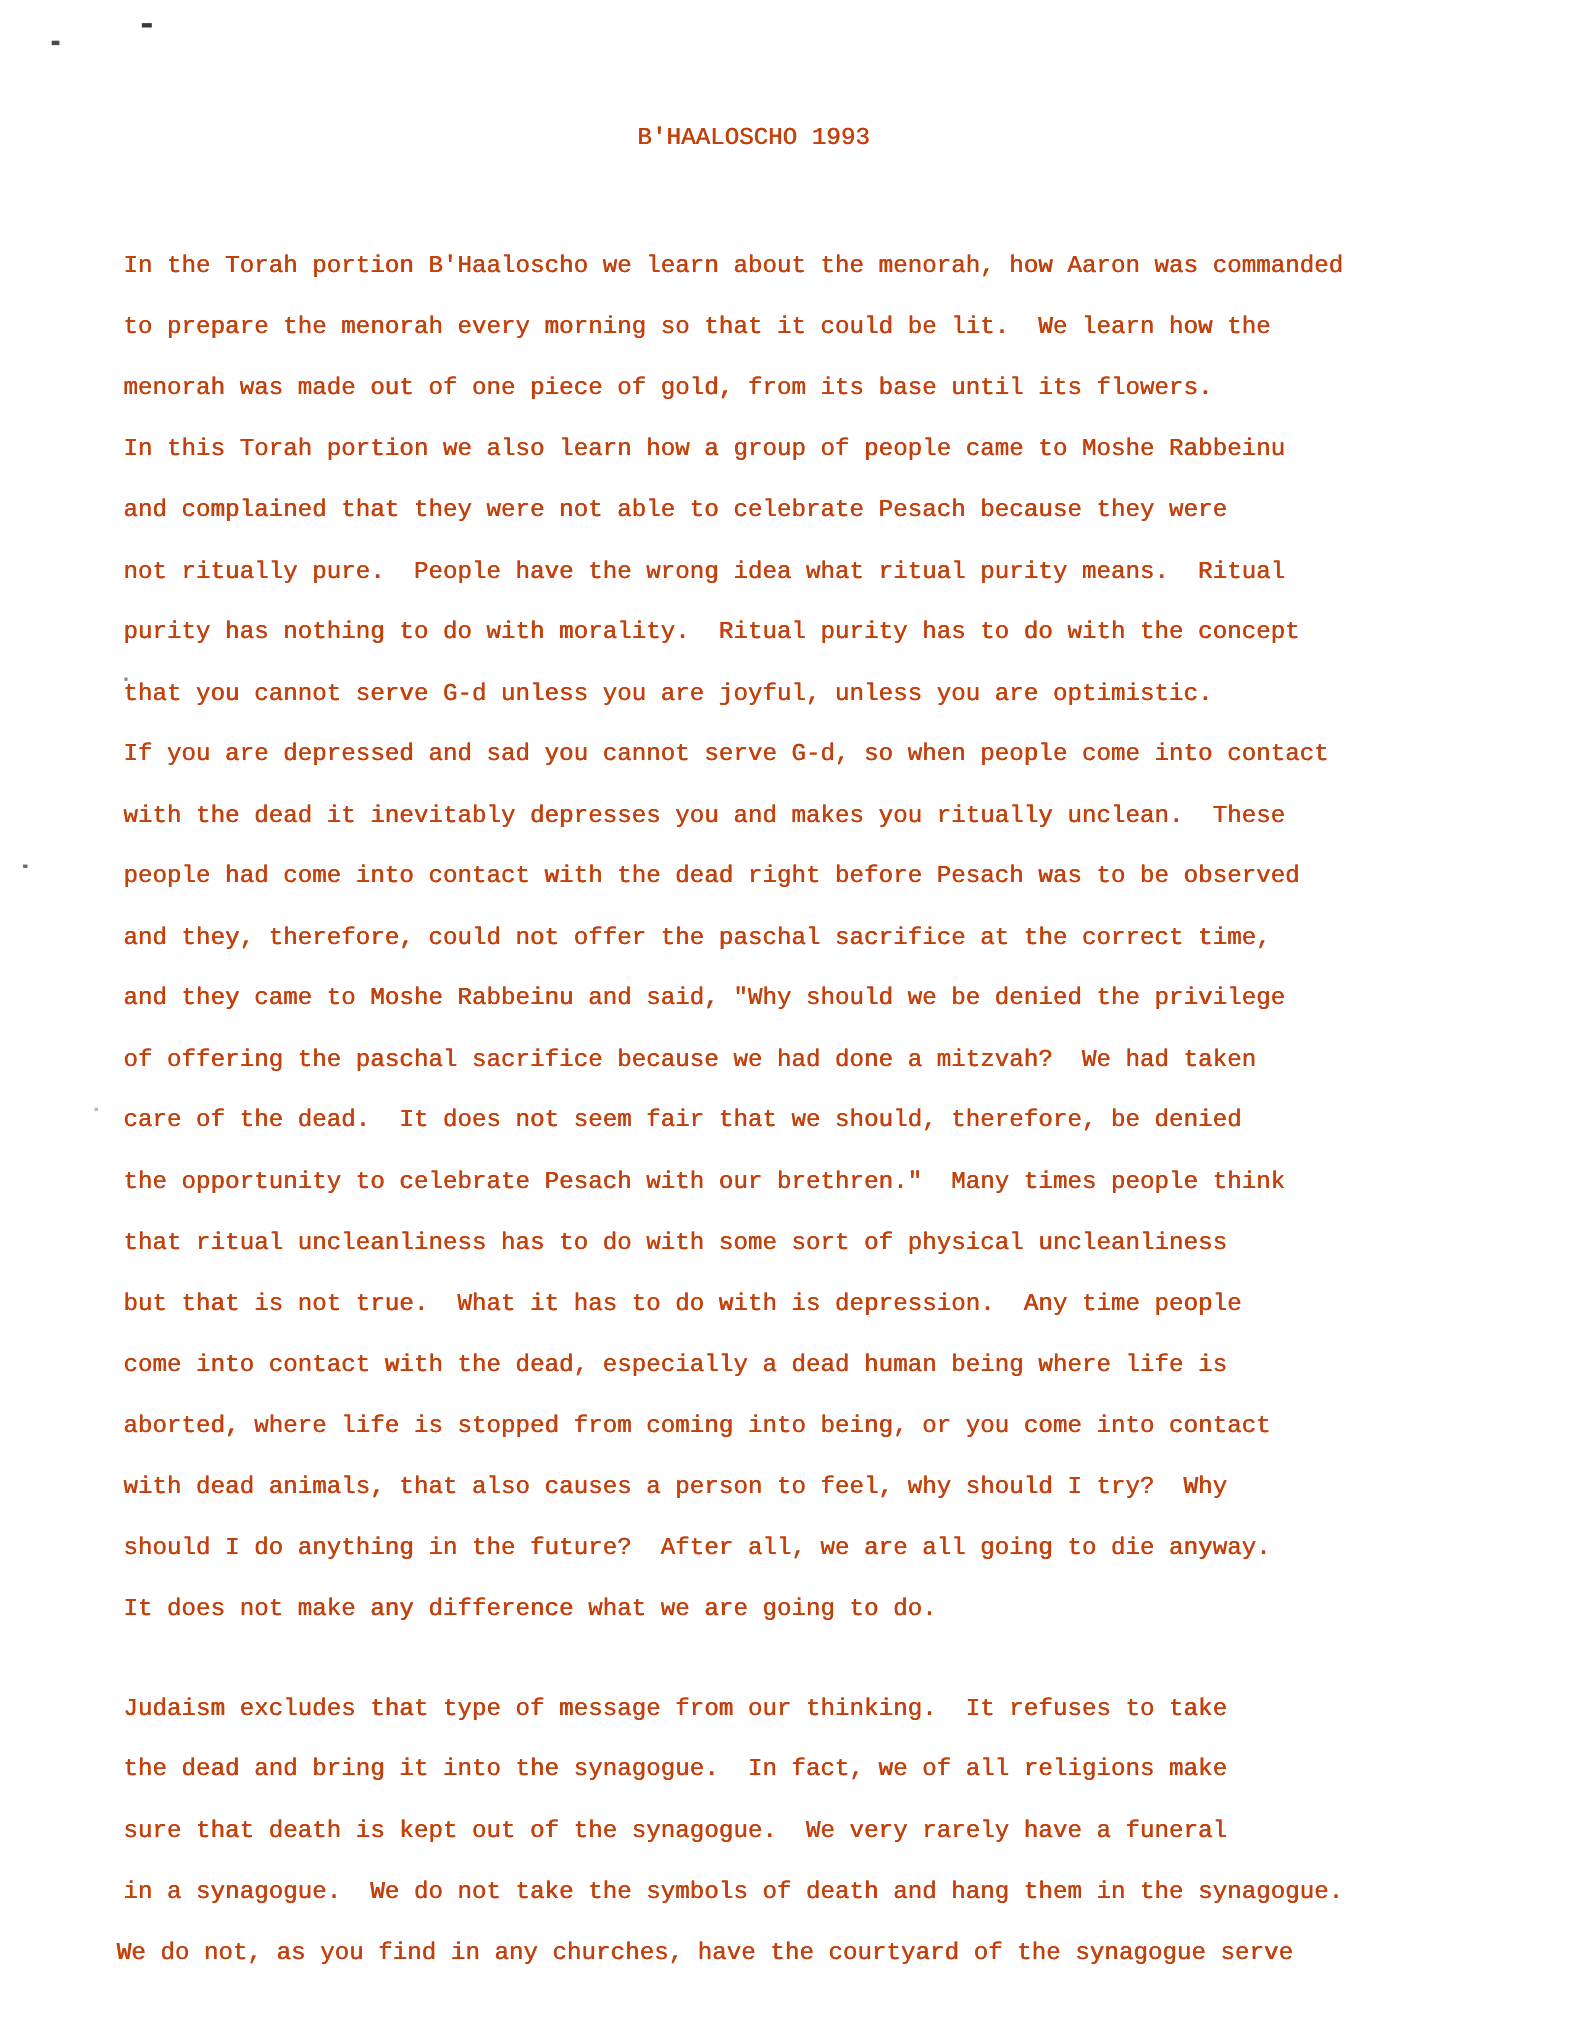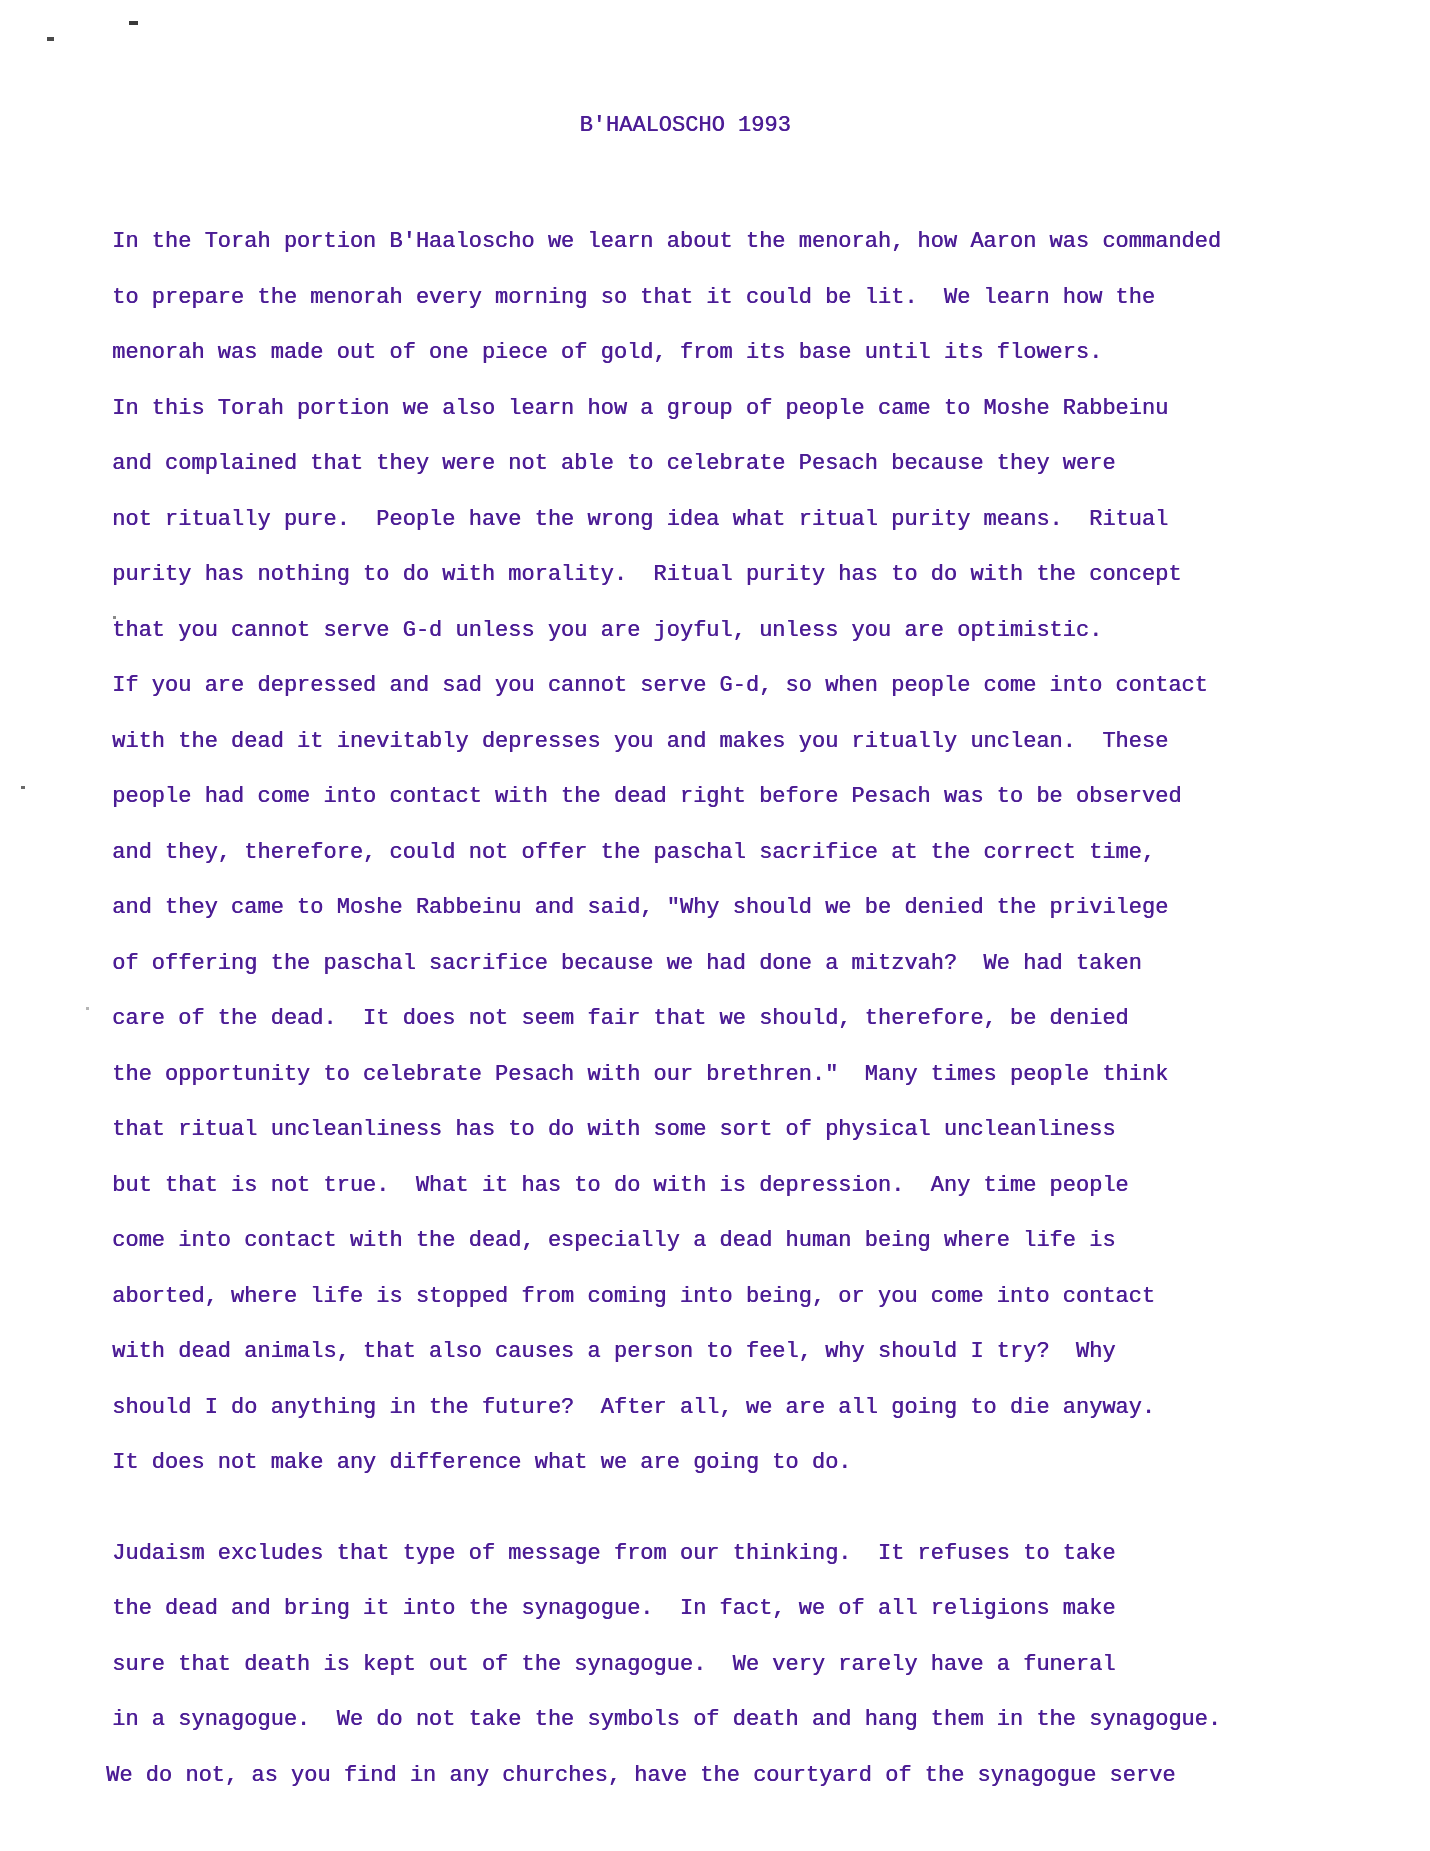--- a/index.html
+++ b/index.html
@@ -3,21 +3,21 @@
 <meta charset="utf-8">
 <style>
   html, body { margin: 0; padding: 0; background: #e8e8e8; }
   .page {
     position: relative;
     width: 1430px;
     height: 1851px;
     background: #ffffff;
     overflow: hidden;
     font-family: "Liberation Mono", "DejaVu Sans Mono", monospace;
-    color: #4c1d95;
+    color: #c2410c;
   }
   .doc {
     position: absolute;
     left: 112px;
     top: 58px;
     width: 1146px;
   }
   .title-block {
     text-align: center;
     font-size: 22px;

